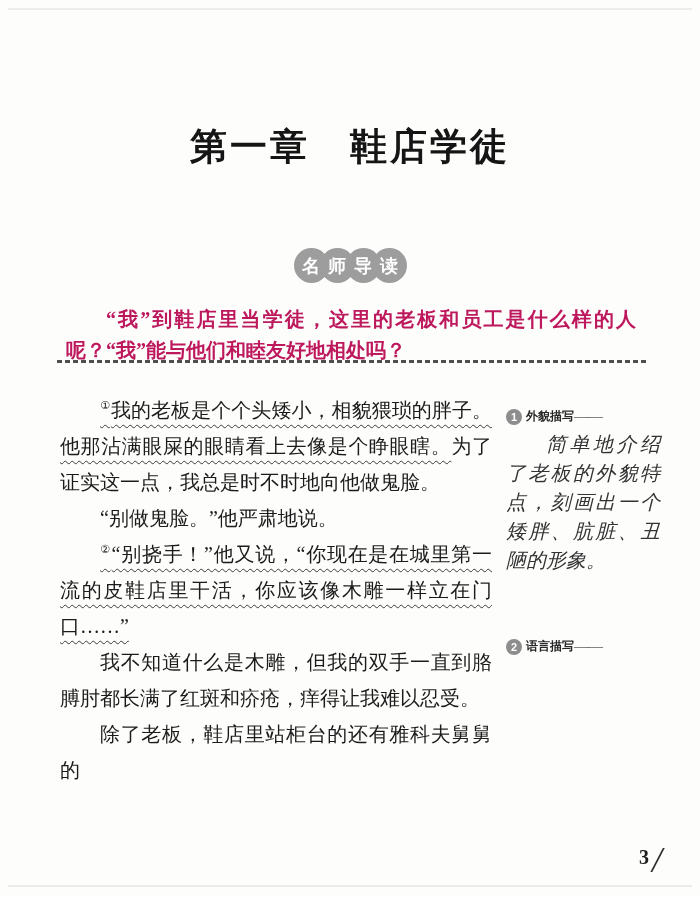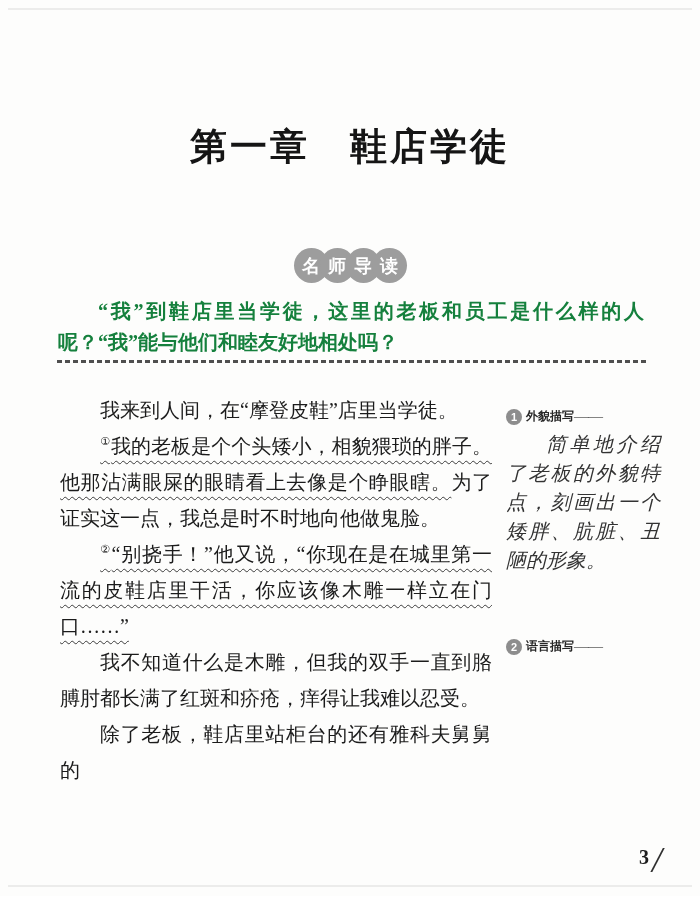--- a/index.html
+++ b/index.html
@@ -25,22 +25,22 @@
   }
   .badge-circle{
     width:35px;height:35px;border-radius:50%;
     display:flex;align-items:center;justify-content:center;
     color:#ffffff;font-size:18px;font-weight:700;
     font-family:"Liberation Sans","DejaVu Sans",sans-serif;
   }
   .badge-circle + .badge-circle{margin-left:-9px;}
 
   .intro{
-    position:absolute;left:58px;right:56px;top:296px;margin:0;
-    font-size:20px;line-height:31px;font-weight:700;color:#15803d;
+    position:absolute;left:58px;right:56px;top:296px;margin:8px;
+    font-size:20px;line-height:31px;font-weight:700;color:#be185d;
     text-indent:2em;text-align:justify;
   }
 
   .separator{
     position:absolute;left:57px;right:52px;top:360px;height:3px;
     background:repeating-linear-gradient(90deg,#4f4f4f 0px,#4f4f4f 5px,transparent 5px,transparent 8px);
   }
 
   .main-text{
     position:absolute;left:60px;top:392px;width:432px;
@@ -107,22 +107,22 @@
     <span class="badge-circle" style="background:#9d9d9d">
         <span>读</span>
       </span>
   </div>
 
   <p class="intro">“我”到鞋店里当学徒，这里的老板和员工是什么样的人呢？“我”能与他们和睦友好地相处吗？</p>
 
   <div class="separator"></div>
 
   <div class="main-text">
-    <p class="para"><span>我来到人间，在“摩登皮鞋”店里当学徒。</span></p>
     <p class="para"><span class="wavy"><sup class="marker">①</sup><span>我的老板是个个头矮小，相貌猥琐的胖子。他那沾满眼屎的眼睛看上去像是个睁眼瞎。</span></span><span>为了证实这一点，我总是时不时地向他做鬼脸。</span></p>
+    <p class="para"><span>“别做鬼脸。”他严肃地说。</span></p>
     <p class="para"><span class="wavy"><sup class="marker">②</sup><span>“别挠手！”他又说，“你现在是在城里第一流的皮鞋店里干活，你应该像木雕一样立在门口……”</span></span></p>
     <p class="para"><span>我不知道什么是木雕，但我的双手一直到胳膊肘都长满了红斑和疥疮，痒得让我难以忍受。</span></p>
     <p class="para"><span>除了老板，鞋店里站柜台的还有雅科夫舅舅的</span></p>
   </div>
 
   <aside class="note note-1">
     <div class="note-header">
       <span class="note-bullet">1</span>
       <span class="note-heading">外貌描写</span>
       <span class="note-dash">——</span>

